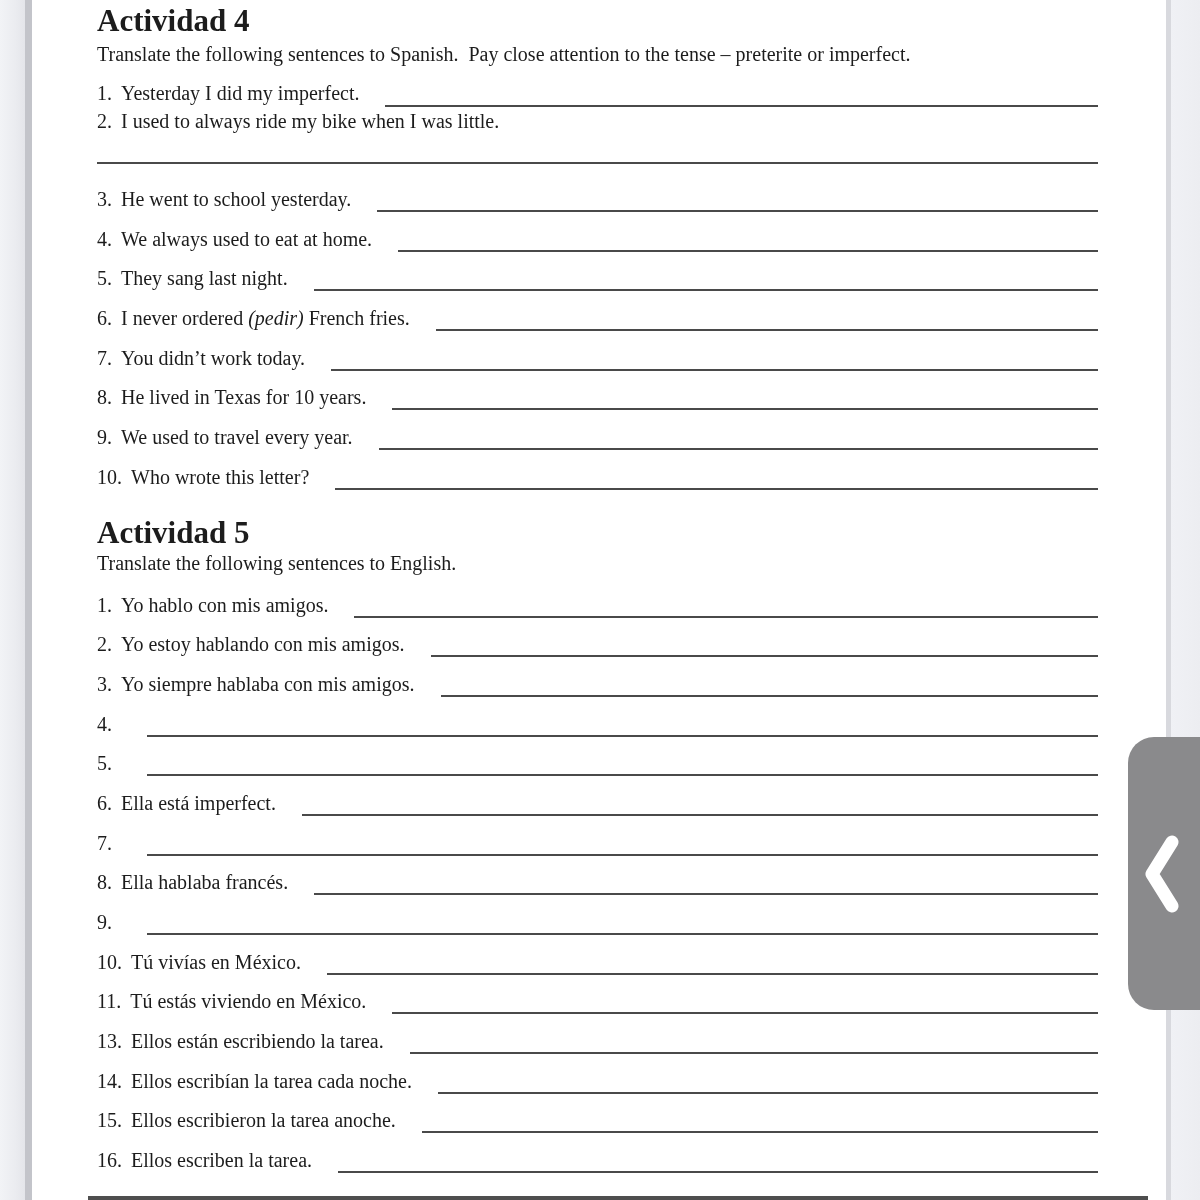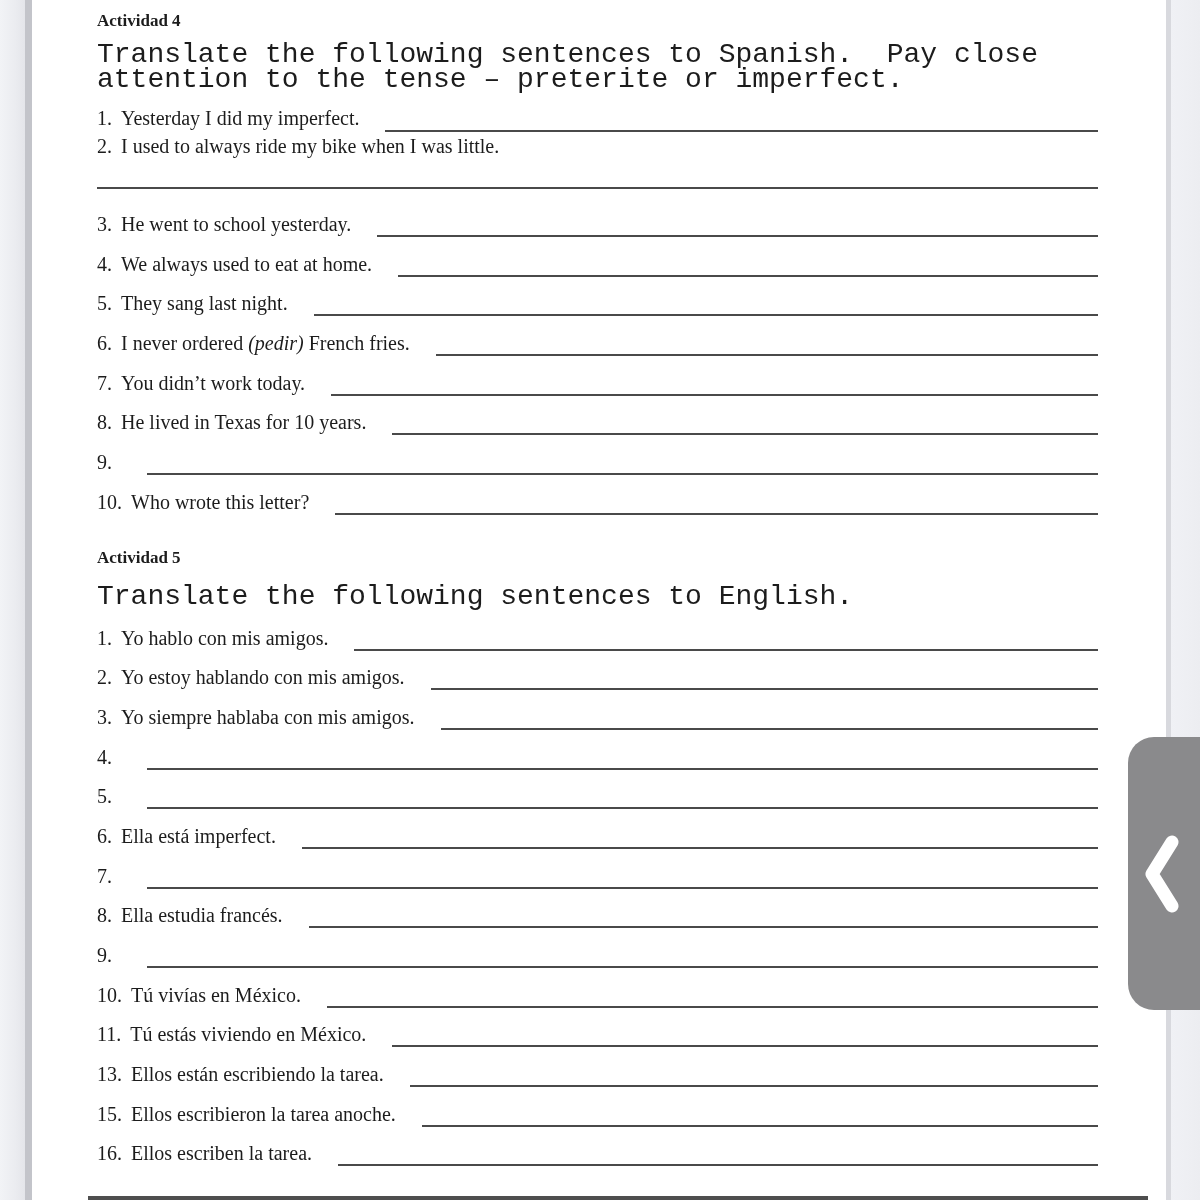--- a/index.html
+++ b/index.html
@@ -28,24 +28,24 @@
   .edge-right{
     position:absolute;left:1171px;top:0;width:29px;height:100%;
     background:linear-gradient(to right,#f0f1f5 0%,#ecedf1 100%);
   }
   
   .content{
     position:absolute;left:97px;top:0;width:1001px;
     padding-top:6px;
   }
   .section-title{
-    font-size:17px;line-height:30px;font-weight:bold;margin:0;
+    font-size:31px;line-height:30px;font-weight:bold;margin:0;
   }
   .instructions{
-    font-size:28px;line-height:25px;margin:6px 0 0 0;font-family:Liberation Mono, monospace;
+    font-size:20px;line-height:25px;margin:6px 0 0 0;
   }
   .list{margin-top:12px;}
   .list-5{margin-top:16px;}
   .row{
     display:flex;align-items:flex-end;
     font-size:20px;line-height:26px;
     margin-bottom:13.7px;
   }
   .row.tight{line-height:28px;margin-bottom:0;}
   .num{flex:none;margin-right:9px;}
@@ -54,21 +54,21 @@
     flex:1 1 auto;margin-left:26px;
     border-bottom:2px solid #4a4a4a;
     height:22px;
   }
   .full-blank{
     margin-top:25px;margin-bottom:22px;
     border-bottom:2px solid #4a4a4a;
     height:2px;width:100%;
   }
   .spacer-pre5{height:14px;}
-  .instructions-5{margin-top:11px;}
+  .instructions-5{margin-top:3px;}
   
   .bottom-bar{
     position:absolute;left:88px;bottom:0;width:1060px;height:4px;
     background:#4e4e4e;
   }
   
   .nav-back{
     position:absolute;left:1128px;top:737px;width:72px;height:273px;
     background:#8a8a8c;
     border-radius:26px 0 0 26px;
@@ -124,20 +124,21 @@
     <span class="txt">You didn’t work today.</span>
     <span class="blank"></span>
   </div>
         <div class="row">
     <span class="num">8.</span>
     <span class="txt">He lived in Texas for 10 years.</span>
     <span class="blank"></span>
   </div>
         <div class="row">
     <span class="num">9.</span>
+    <span class="txt">We used to travel every year.</span>
     <span class="blank"></span>
   </div>
         <div class="row">
     <span class="num">10.</span>
     <span class="txt">Who wrote this letter?</span>
     <span class="blank"></span>
   </div>
       </div>
 
     <div class="spacer-pre5"></div>
@@ -171,40 +172,45 @@
     <span class="num">6.</span>
     <span class="txt">Ella está imperfect.</span>
     <span class="blank"></span>
   </div>
         <div class="row">
     <span class="num">7.</span>
     <span class="blank"></span>
   </div>
         <div class="row">
     <span class="num">8.</span>
-    <span class="txt">Ella estudia francés.</span>
+    <span class="txt">Ella hablaba francés.</span>
     <span class="blank"></span>
   </div>
         <div class="row">
     <span class="num">9.</span>
     <span class="blank"></span>
   </div>
         <div class="row">
     <span class="num">10.</span>
     <span class="txt">Tú vivías en México.</span>
     <span class="blank"></span>
   </div>
         <div class="row">
     <span class="num">11.</span>
     <span class="txt">Tú estás viviendo en México.</span>
     <span class="blank"></span>
   </div>
         <div class="row">
     <span class="num">13.</span>
     <span class="txt">Ellos están escribiendo la tarea.</span>
+    <span class="blank"></span>
+  </div>
+        <div class="row">
+    <span class="num">14.</span>
+    <span class="txt">Ellos escribían la tarea cada noche.</span>
     <span class="blank"></span>
   </div>
         <div class="row">
     <span class="num">15.</span>
     <span class="txt">Ellos escribieron la tarea anoche.</span>
     <span class="blank"></span>
   </div>
         <div class="row">
     <span class="num">16.</span>
     <span class="txt">Ellos escriben la tarea.</span>

